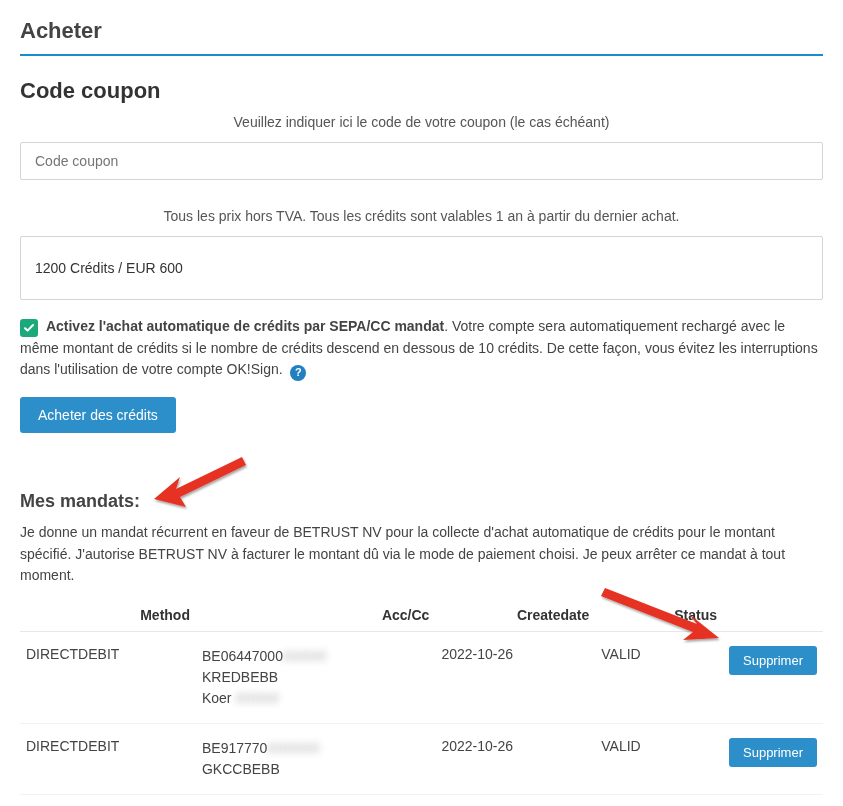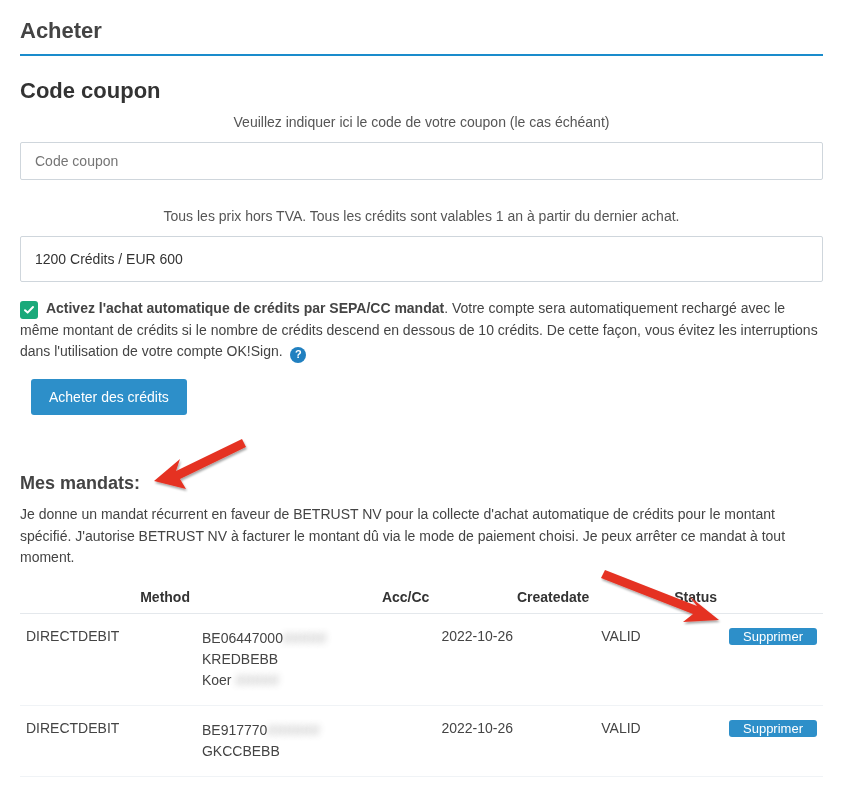--- a/index.html
+++ b/index.html
@@ -38,21 +38,21 @@
     width: 100%;
     padding: 10px 14px;
     font-size: 14px;
     border: 1px solid #cfd6dc;
     border-radius: 2px;
     color: #aaa;
   }
   .packs-section { margin-top: 18px; }
   .select-box {
     width: 100%;
-    padding: 14px 14px;
+    padding: 23px 14px;
     font-size: 14px;
     border: 1px solid #cfd6dc;
     border-radius: 2px;
     color: #333;
     background: #fff;
   }
   .check-row {
     margin-top: 16px;
     font-size: 14px;
     color: #444;
@@ -87,27 +87,26 @@
   .btn-primary {
     display: inline-block;
     margin-top: 16px;
     background: #2d8fc9;
     color: #fff;
     border: none;
     padding: 10px 18px;
     font-size: 14px;
     border-radius: 3px;
     cursor: pointer;
-    margin-left: 11px;
   }
   .btn-small {
     background: #2d8fc9;
     color: #fff;
     border: none;
-    padding: 1px 14px;
+    padding: 7px 14px;
     font-size: 13px;
     border-radius: 3px;
     cursor: pointer;
   }
   .mandates-section { margin-top: 58px; position: relative; }
   .mandates-title {
     font-size: 18px;
     font-weight: 600;
     color: #444;
     margin: 0 0 10px 0;

